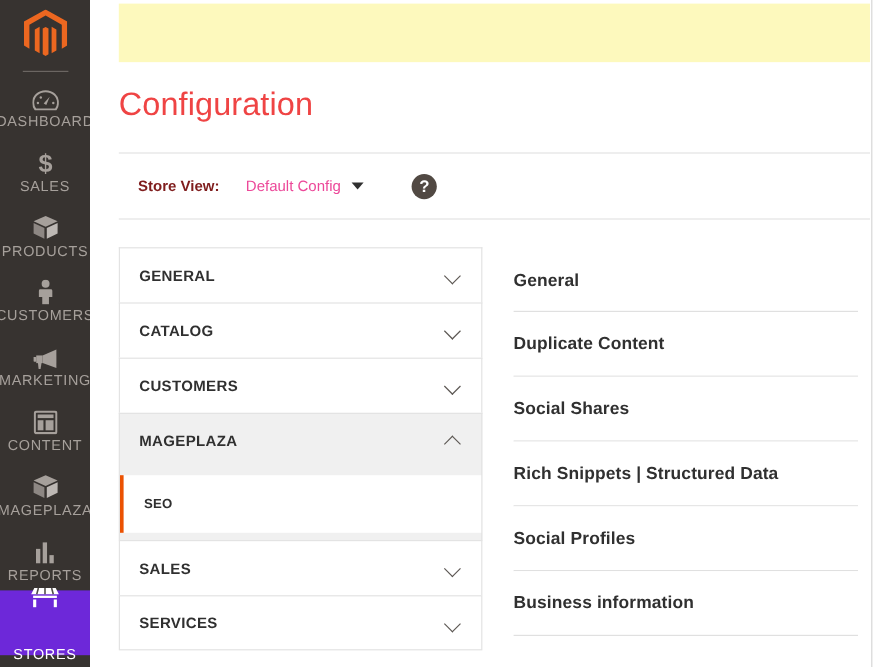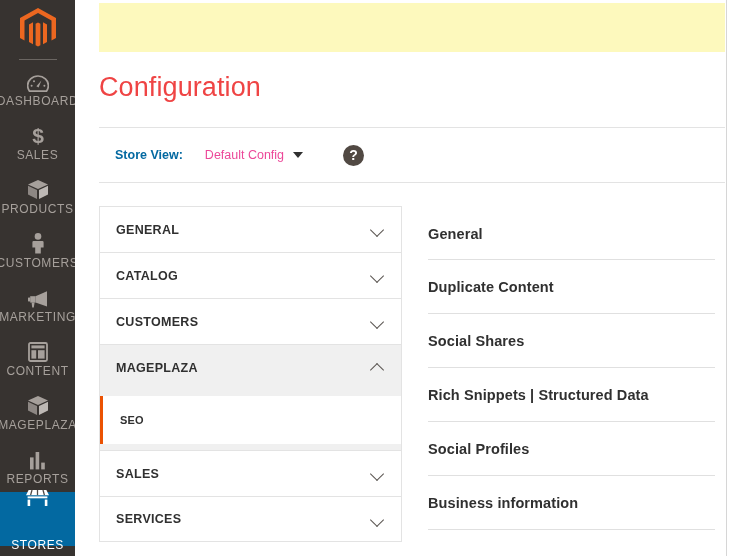--- a/index.html
+++ b/index.html
@@ -41,21 +41,21 @@
   .nav-item {
     display: flex;
     flex-direction: column;
     align-items: center;
     justify-content: center;
     padding: 8px 2px 7px 2px;
     height: 54px;
     cursor: pointer;
     position: relative;
   }
-  .nav-item.active { background: #0369a1; gap: 28px; }
+  .nav-item.active { background: #6d28d9; gap: 28px; }
   .nav-ico {
     height: 22px;
     display: flex;
     align-items: flex-end;
     justify-content: center;
     margin-bottom: 4px;
   }
   .nav-ico svg { display: block; }
   .nav-label {
     color: #a6a09b;
@@ -101,21 +101,21 @@
     border-bottom: 1px solid #e3e3e3;
     height: 56px;
     display: flex;
     align-items: center;
     padding-left: 16px;
     background: #ffffff;
   }
   .sw-label {
     font-size: 12.5px;
     font-weight: bold;
-    color: #0369a1;
+    color: #7f1d1d;
     margin-right: 22px;
   }
   .sw-select {
     display: flex;
     align-items: center;
     cursor: pointer;
     margin-right: 40px;
   }
   .sw-value {
     font-size: 12.5px;

